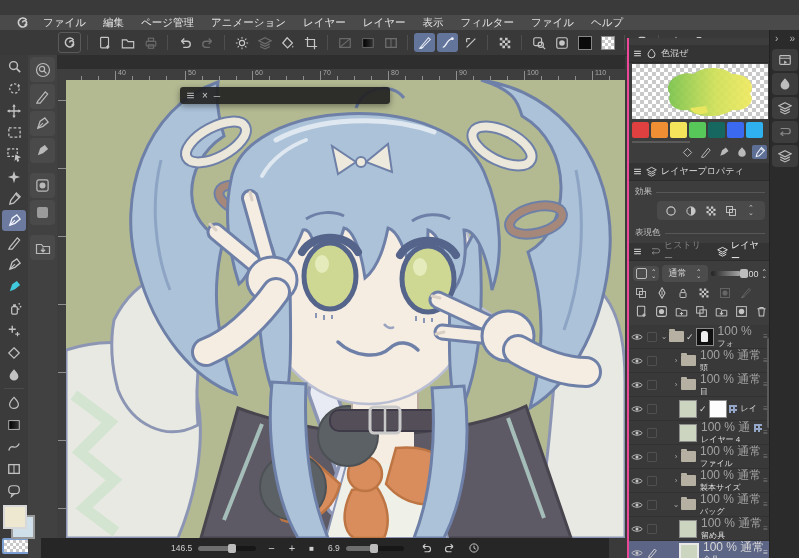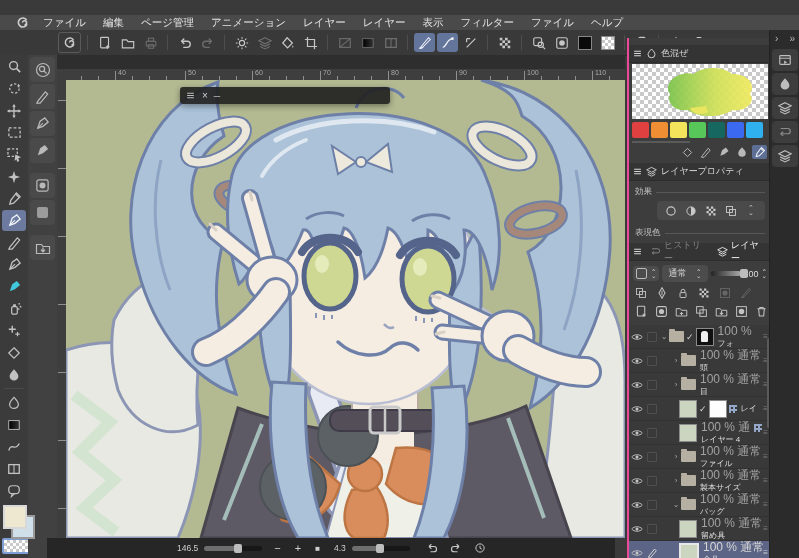--- a/index.html
+++ b/index.html
@@ -70,21 +70,21 @@
   .ltxt .nm{color:#dedede;font-size:8px;white-space:nowrap;}
   .handle{position:absolute;right:3px;top:7px;color:#7c7c7c;font-size:8px;}
   .clipic{width:8px;height:8px;margin-left:2px;background:
       linear-gradient(90deg,#9fb4d8 2px,transparent 2px),linear-gradient(#9fb4d8 2px,transparent 2px);
       background-size:4px 4px;opacity:.9;}
   .ck{color:#d9d9d9;font-size:9px;margin:0 2px;}
   
   #rstrip{left:769px;top:30px;width:30px;height:528px;background:#2b2b2b;border-left:1px solid #222;}
   .sbtn{width:26px;height:22px;margin:2px auto;background:#3d3d3d;border-radius:4px;display:flex;align-items:center;justify-content:center;color:#bdbdbd;}
   
-  #bottombar{left:47px;top:538px;width:568px;height:20px;background:#262626;font-size:8.5px;color:#cfcfcf;}
+  #bottombar{left:41px;top:538px;width:568px;height:20px;background:#262626;font-size:8.5px;color:#cfcfcf;}
   .slider{width:58px;height:5px;background:#171717;border-radius:3px;position:relative;}
   .slider .fill{position:absolute;left:0;top:0;height:5px;background:#6e6e6e;border-radius:3px;}
   .slider .knob{position:absolute;top:-2px;width:8px;height:9px;background:#bdbdbd;border-radius:2px;}
   .mixrow{display:flex;gap:2px;}
   .msw{width:17px;height:16px;border-radius:2px;}
   .mtool{width:15px;height:14px;display:flex;align-items:center;justify-content:center;color:#b9b9b9;border-radius:2px;}
   .mtool.on{background:#5e6f96;color:#eef2fa;}
   .effbtn{width:16px;height:15px;display:flex;align-items:center;justify-content:center;color:#c9c9c9;}
 </style>
 </head>
@@ -1276,21 +1276,21 @@
 
   <div id="bottombar" class="abs row">
     <span style="margin-left:130px">146.5</span>
     <span class="slider" style="margin-left:6px">
         <span class="fill" style="width:34px"></span>
         <span class="knob" style="left:30px"></span>
       </span>
     <span style="margin-left:12px;font-size:11px">−</span>
     <span style="margin-left:14px;font-size:11px">+</span>
     <span style="margin-left:14px;font-size:8px">■</span>
-    <span style="margin-left:14px">4.3</span>
+    <span style="margin-left:14px">6.9</span>
     <span class="slider" style="margin-left:6px">
         <span class="fill" style="width:28px"></span>
         <span class="knob" style="left:24px"></span>
       </span>
     <span class="ic" style="margin-left:16px;color:#c9c9c9">
         <svg width="12" height="12">
           <use href="#i-undo"></use>
         </svg>
       </span>
     <span class="ic" style="margin-left:12px;color:#c9c9c9">

